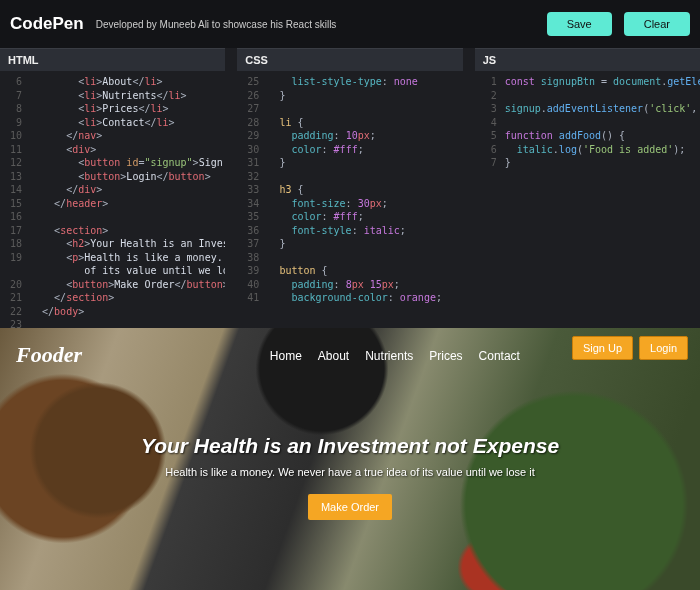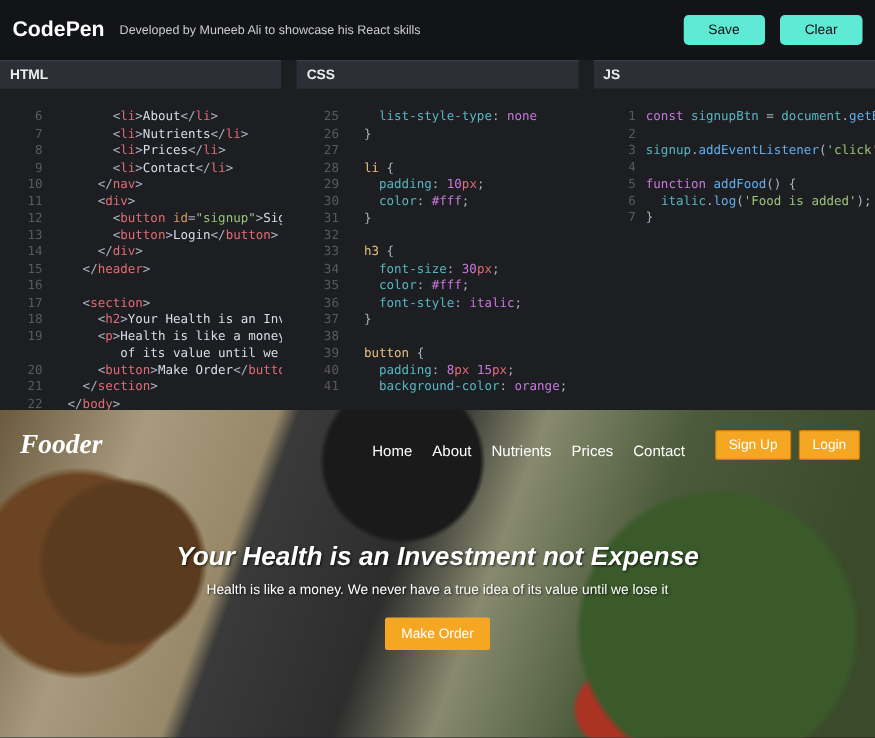--- a/index.html
+++ b/index.html
@@ -51,21 +51,21 @@
     font-weight: bold;
     padding: 5px 8px;
     border-top: 1px solid #3a3d44;
     color: #eee;
   }
   .code {
     flex: 1;
     background: #1d1e22;
     font-family: Consolas, monospace;
     font-size: 10px;
-    padding: 16px;
+    padding: 4px;
     overflow-y: auto;
     overflow-x: hidden;
     line-height: 1.35;
   }
   .code .ln {
     display: inline-block;
     width: 18px;
     text-align: right;
     color: #5a5a5a;
     margin-right: 8px;
@@ -94,23 +94,23 @@
       radial-gradient(circle at 14% 45%, #5a3b1e 0, #5a3b1e 10%, transparent 11%),
       radial-gradient(circle at 9% 48%, #6b4423 0, #6b4423 12%, transparent 13%),
       radial-gradient(circle at 46% 15%, #1a1a1a 0, #1a1a1a 14%, transparent 15%),
       radial-gradient(circle at 82% 65%, #3a5a2a 0, #3a5a2a 18%, transparent 19%),
       radial-gradient(circle at 70% 88%, #aa3322 0, #aa3322 5%, transparent 6%),
       linear-gradient(110deg, #6b5a3e 0%, #a89a7e 15%, #968868 28%, #3a3a3a 30%, #2d2d2d 45%, #888a6e 55%, #4a5a3a 70%, #3a4a2a 90%);
     color: #fff;
   }
   .preview .nav {
     display: flex;
-    align-items: flex-end;
+    align-items: flex-start;
     padding: 8px 12px;
-    gap: 4px;
+    gap: 32px;
   }
   .preview .logo {
     font-family: Georgia, serif;
     font-style: italic;
     font-size: 22px;
     font-weight: bold;
     margin-right: auto;
     margin-left: 4px;
     margin-top: 6px;
   }

